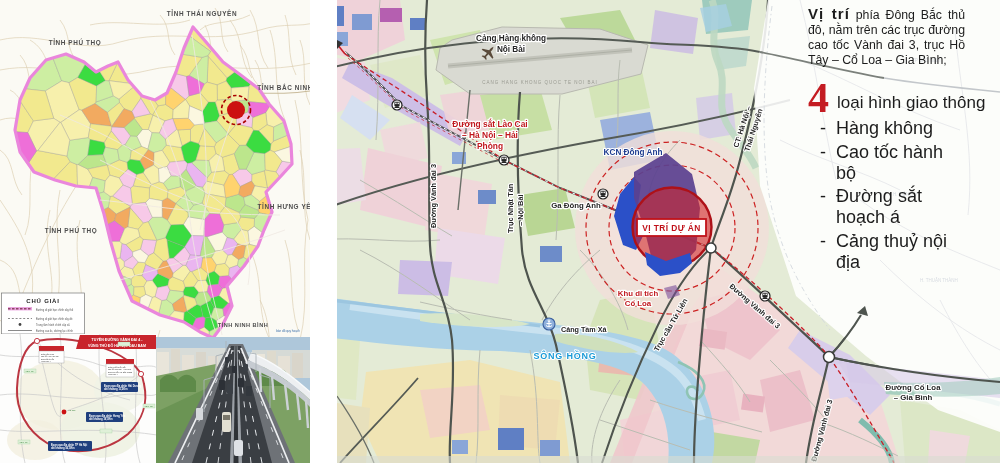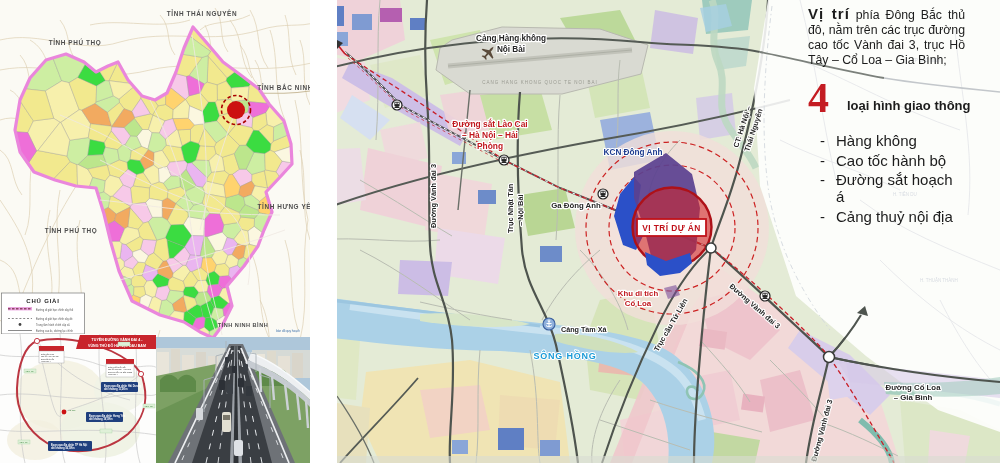--- a/index.html
+++ b/index.html
@@ -4,22 +4,22 @@
 <style>
 html,body{margin:0;padding:0;width:1000px;height:463px;overflow:hidden;background:#fff;
 font-family:"Liberation Sans",sans-serif;}
 #stage{position:relative;width:1000px;height:463px;}
 .abs{position:absolute;}
 #righttext{left:808px;top:6px;width:157px;color:#1c1c1c;}
 #para{font-size:12.3px;line-height:15.1px;text-align:justify;}
 #para b{font-size:15px;letter-spacing:1px;}
 #big4row{margin-top:16px;display:flex;align-items:flex-end;}
 #big4{color:#c41c22;font-size:42px;font-weight:bold;line-height:29px;font-family:"Liberation Serif",serif;}
-#big4lab{font-size:13px;font-weight:bold;margin-left:18px;margin-bottom:0;white-space:nowrap;}
-ul.tlist{list-style:none;margin:19px 0 0 0;padding:0;font-size:15px;}
+#big4lab{font-size:17px;font-weight:normal;margin-left:8px;margin-bottom:0;white-space:nowrap;}
+ul.tlist{list-style:none;margin:5px 0 0 0;padding:0;font-size:18px;}
 ul.tlist li{margin-bottom:2.4px;padding-left:28px;position:relative;}
 ul.tlist li:before{content:"-";position:absolute;left:12px;}
 </style>
 </head>
 <body>
 <div id="stage">
 
 <svg class="abs" style="left:0;top:0" width="310" height="463" viewBox="0 0 310 463">
 
 <rect x="0" y="0" width="316" height="463" fill="#fbfaf4"></rect>

